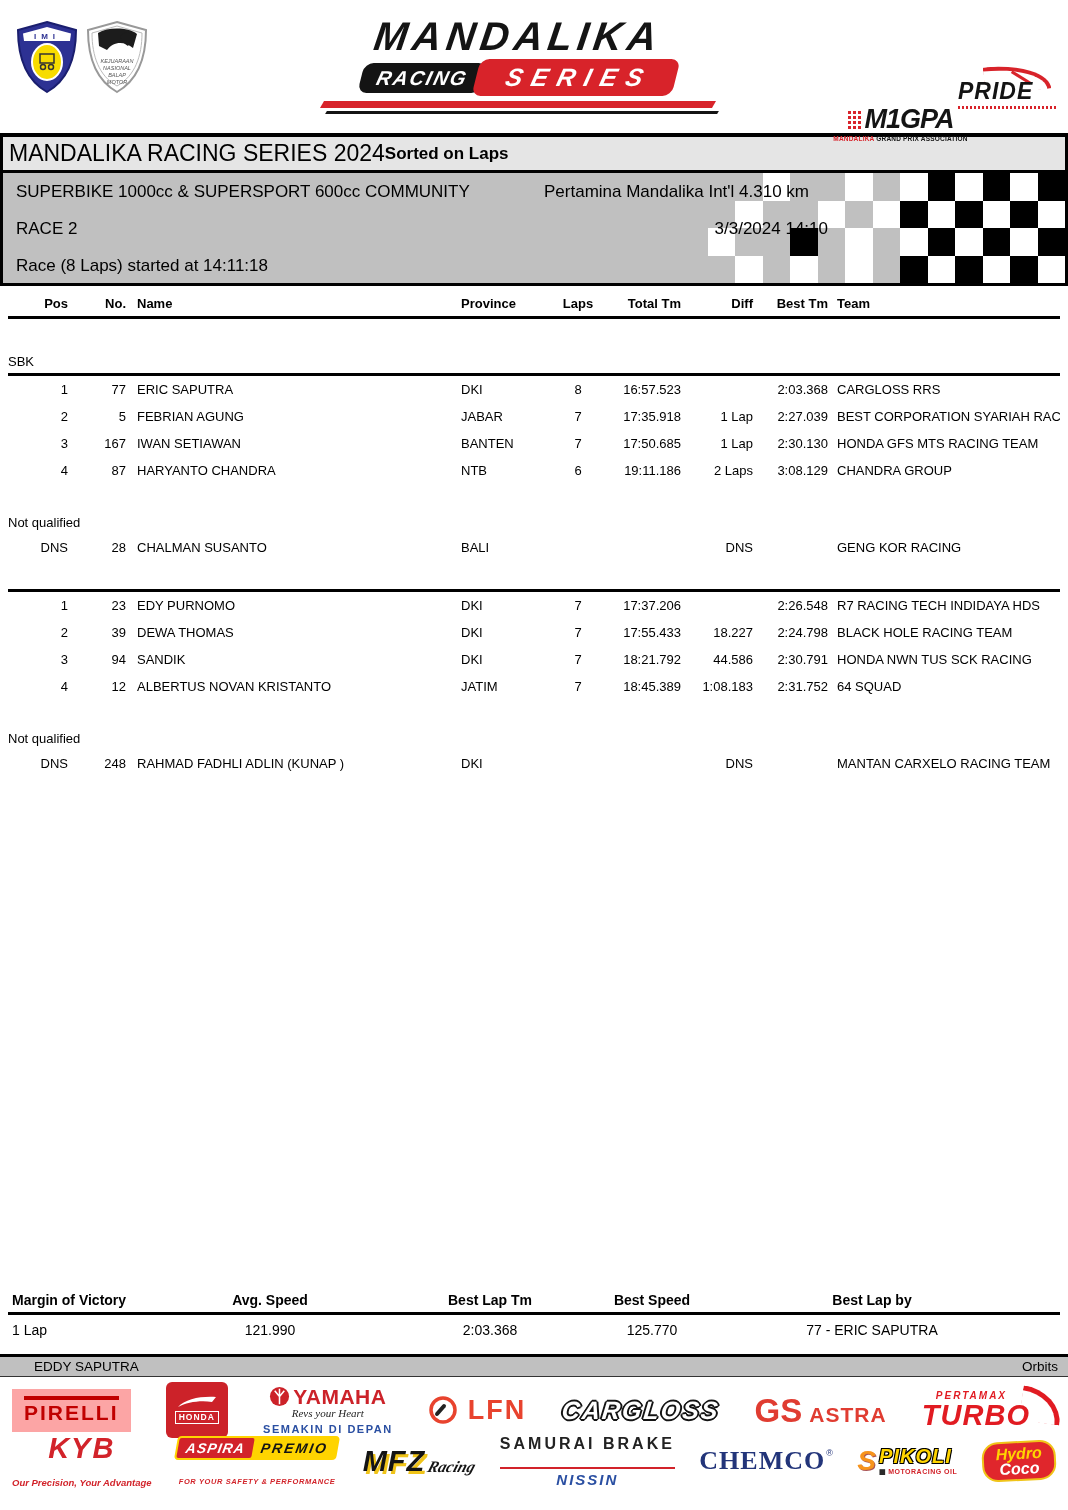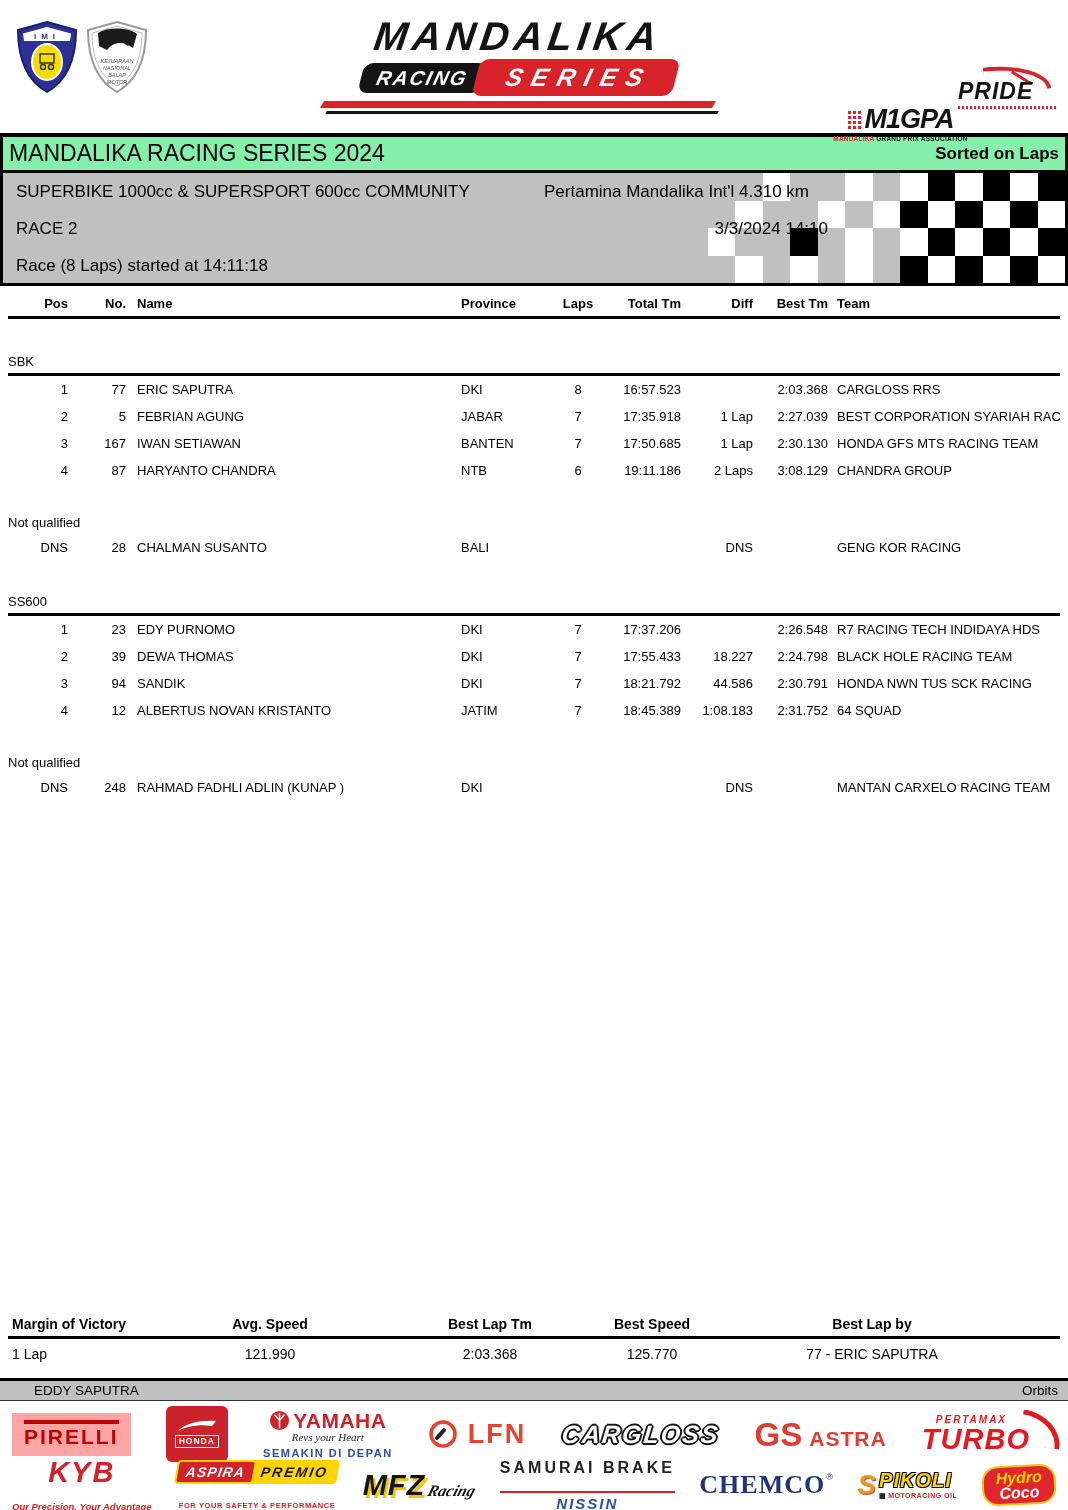--- a/index.html
+++ b/index.html
@@ -38,21 +38,21 @@
      border-radius:0 100% 0 0; transform:rotate(-6deg); }
   .pride-needle { position:absolute; top:-4px; left:52px; width:22px; height:3px; background:#d8232a;
      transform:rotate(32deg); }
   .pride-main { font-weight:900; font-style:italic; font-size:23px; color:#141414;
      letter-spacing:1px; line-height:1; position:relative; }
   .pride-zigzag { height:3px; margin-top:3px;
      background-image:repeating-linear-gradient(90deg,#d8232a 0 2px, transparent 2px 4px); }
 
   
   .titlebar { border:3px solid #000; border-top-width:4px; height:40px; display:flex;
-    align-items:center; justify-content:space-between; padding:0 6px; background:#86efac; }
+    align-items:center; justify-content:flex-start; padding:0 6px; background:#e5e5e5; }
   .doc-title { font-size:23px; }
   .sorted { font-weight:bold; font-size:17px; }
   .info-panel { position:relative; height:113px; background:#c0c0c0;
     border:3px solid #000; border-top:none; font-size:17px; }
   .ip-line1 { position:absolute; left:13px; top:9px; z-index:2; }
   .ip-line2 { position:absolute; left:13px; top:46px; z-index:2; }
   .ip-line3 { position:absolute; left:13px; top:83px; z-index:2; }
   .ip-track { position:absolute; left:541px; top:9px; z-index:2; }
   .ip-date  { position:absolute; right:237px; top:46px; z-index:2; }
   .flag { position:absolute; top:0; right:0; width:385px; height:100%;
@@ -137,21 +137,21 @@
      letter-spacing:2px; line-height:1; }
   .sp-kyb .sp-sub1 { color:#d2232a; font-weight:bold; font-style:italic; font-size:9.5px; margin-top:14px; }
 
   .sp-aspira { flex-direction:column; }
   .sp-aspira .sp-top { display:flex; background:#ffd400; border-radius:4px; padding:2px;
      align-items:stretch; transform:skewX(-10deg); }
   .sp-aspira .sp-main { background:#d2232a; color:#fff; font-weight:900; font-style:italic;
      font-size:14px; letter-spacing:1px; padding:2px 8px; border-radius:2px; }
   .sp-aspira .sp-sub1 { color:#141414; font-weight:900; font-style:italic; font-size:14px;
      letter-spacing:2px; padding:2px 8px; }
-  .sp-aspira .sp-sub2 { color:#d2232a; font-weight:bold; font-size:7.5px;
+  .sp-aspira .sp-sub2 { color:#d2232a; font-weight:bold; font-style:italic; font-size:7.5px;
      letter-spacing:.6px; margin-top:17px; }
 
   .sp-mfz { align-items:flex-end; gap:3px; }
   .sp-mfz .sp-main { color:#141414; font-weight:900; font-style:italic; font-size:29px;
      letter-spacing:1px; text-shadow:2.5px 2.5px 0 #f0c419; line-height:1; }
   .sp-mfz .sp-sub1 { font-family:"Liberation Serif", serif; font-style:italic; font-weight:bold;
      font-size:16px; transform:skewX(-18deg); color:#141414; }
 
   .sp-samurai { flex-direction:column; }
   .sp-samurai .sp-main { color:#222; font-weight:bold; font-size:16px; letter-spacing:3px;
@@ -376,21 +376,20 @@
         <div class="c1">28</div>
         <div class="c2">CHALMAN SUSANTO</div>
         <div class="c3">BALI</div>
         <div class="c4"></div>
         <div class="c5"></div>
         <div class="c6">DNS</div>
         <div class="c7"></div>
         <div class="c8">GENG KOR RACING</div>
       </div>
       <div class="gap28"></div>
-      <div class="section-label">SS600</div>
       <div class="rule-double"></div>
       <div class="grow rrow">
         <div class="c0">1</div>
         <div class="c1">23</div>
         <div class="c2">EDY PURNOMO</div>
         <div class="c3">DKI</div>
         <div class="c4">7</div>
         <div class="c5">17:37.206</div>
         <div class="c6"></div>
         <div class="c7">2:26.548</div>

